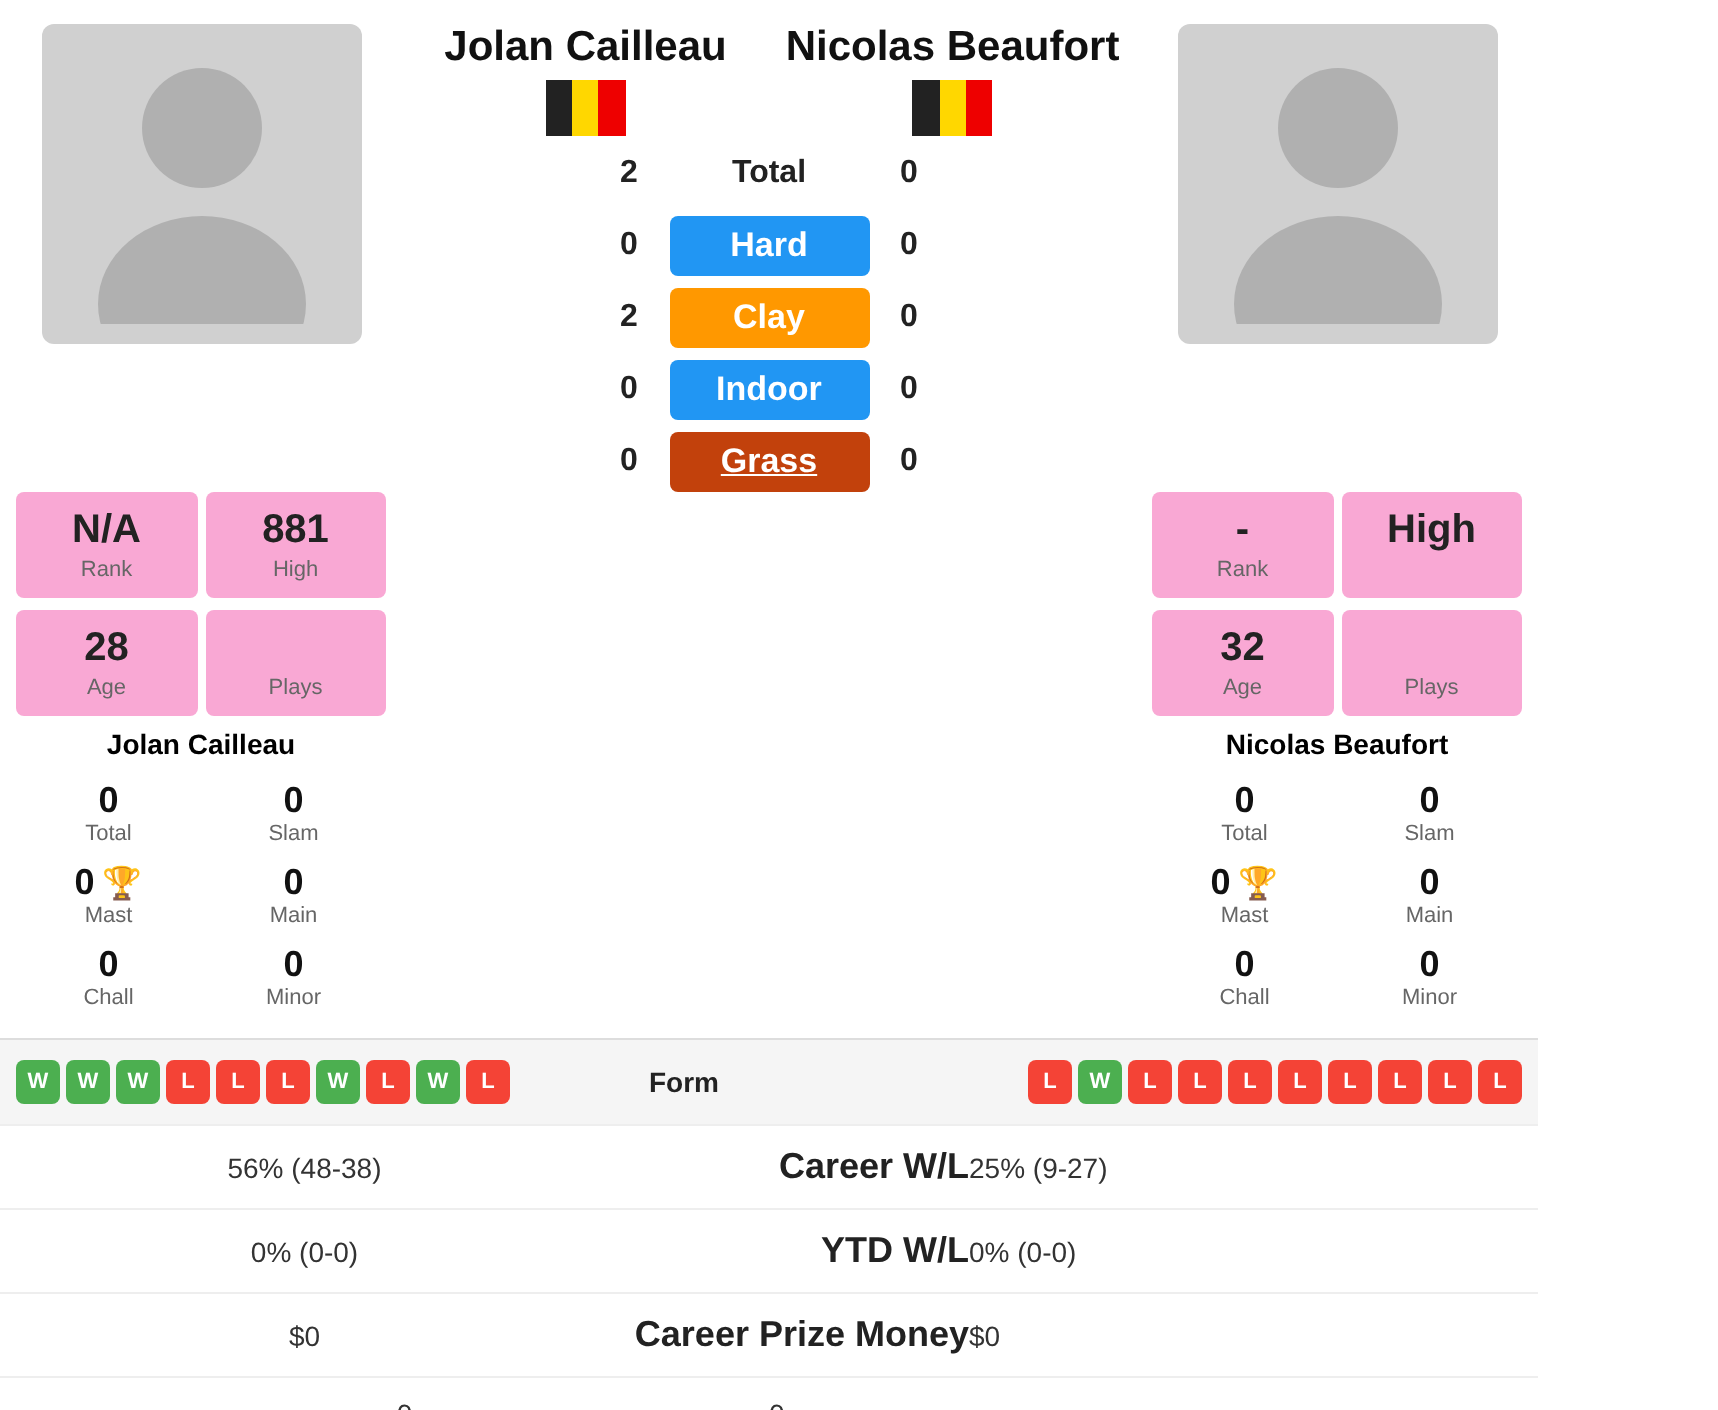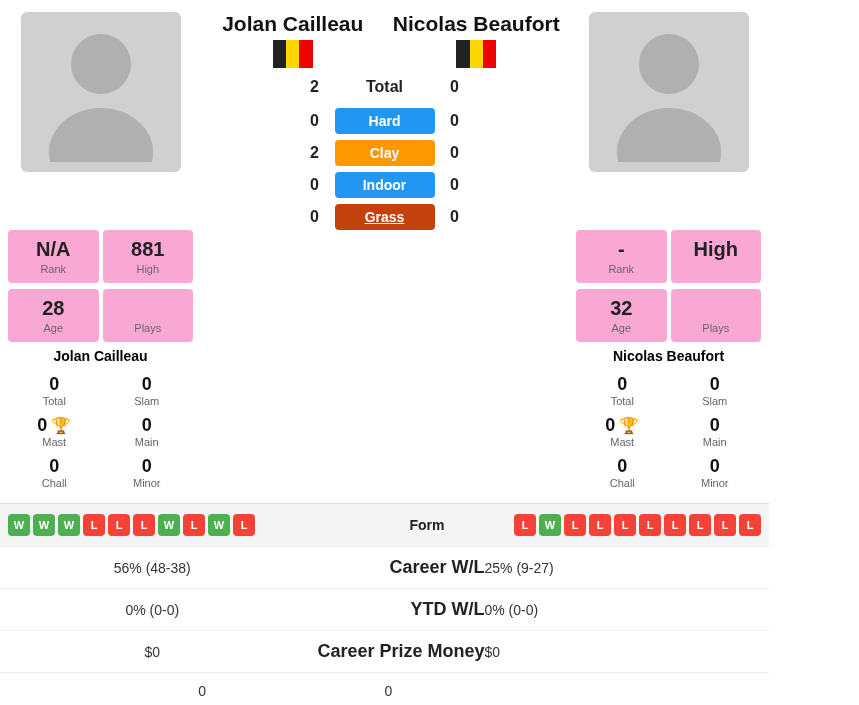--- a/index.html
+++ b/index.html
@@ -84,21 +84,21 @@
       text-align: center;
     }
 
     .surface-btn {
       width: 100px;
       padding: 5px 0;
       border: none;
       border-radius: 4px;
       color: #fff;
       font-weight: bold;
-      font-size: 14px;
+      font-size: 17px;
       text-align: center;
       cursor: pointer;
     }
 
     .surface-btn.hard { background: #2196F3; }
     .surface-btn.clay { background: #FF9800; }
     .surface-btn.indoor { background: #2196F3; }
     .surface-btn.grass { background: #c2410c; text-decoration: underline; }
 
     
@@ -178,21 +178,21 @@
       color: #fff;
     }
 
     .form-badge.W { background: #4CAF50; }
     .form-badge.L { background: #F44336; }
 
     .form-label {
       font-size: 14px;
       font-weight: bold;
       color: #222;
-      text-align: right;
+      text-align: left;
       width: 120px;
     }
 
     
     .stats-rows {
       background: #fff;
     }
 
     .stats-row {
       display: flex;

